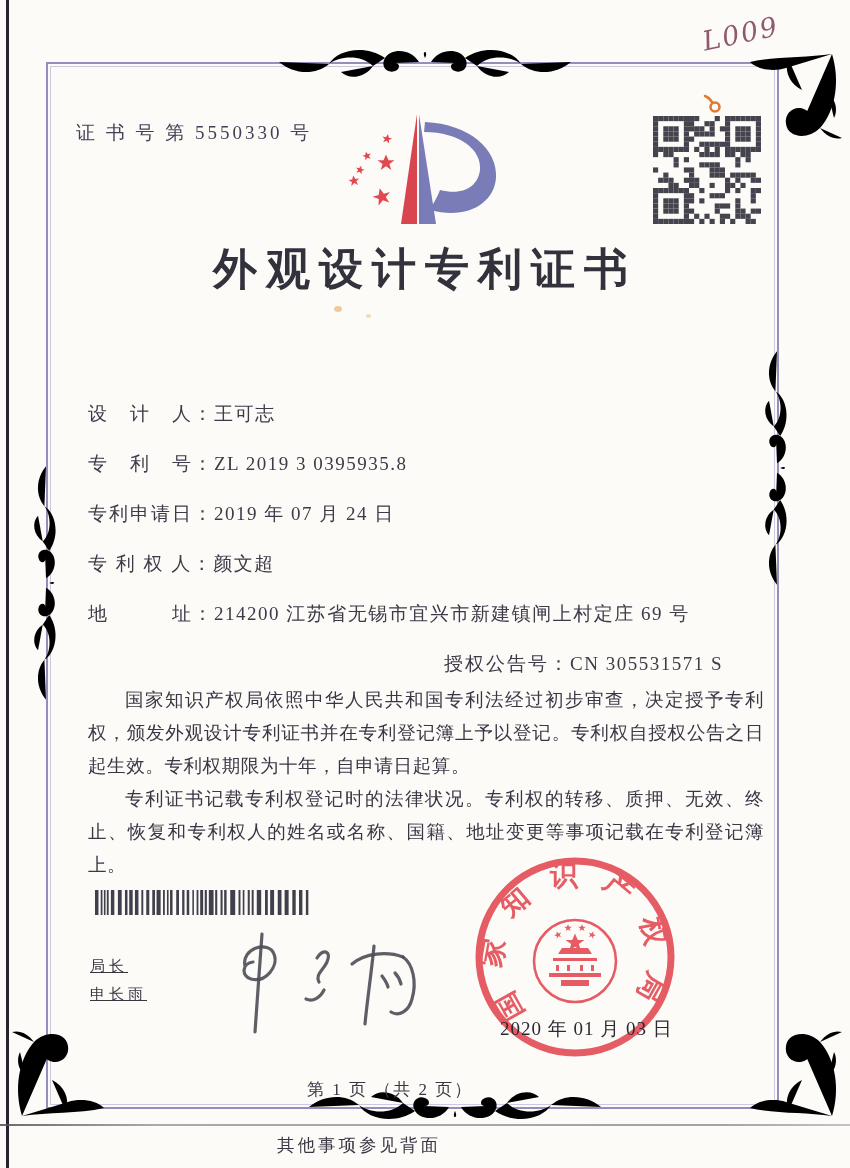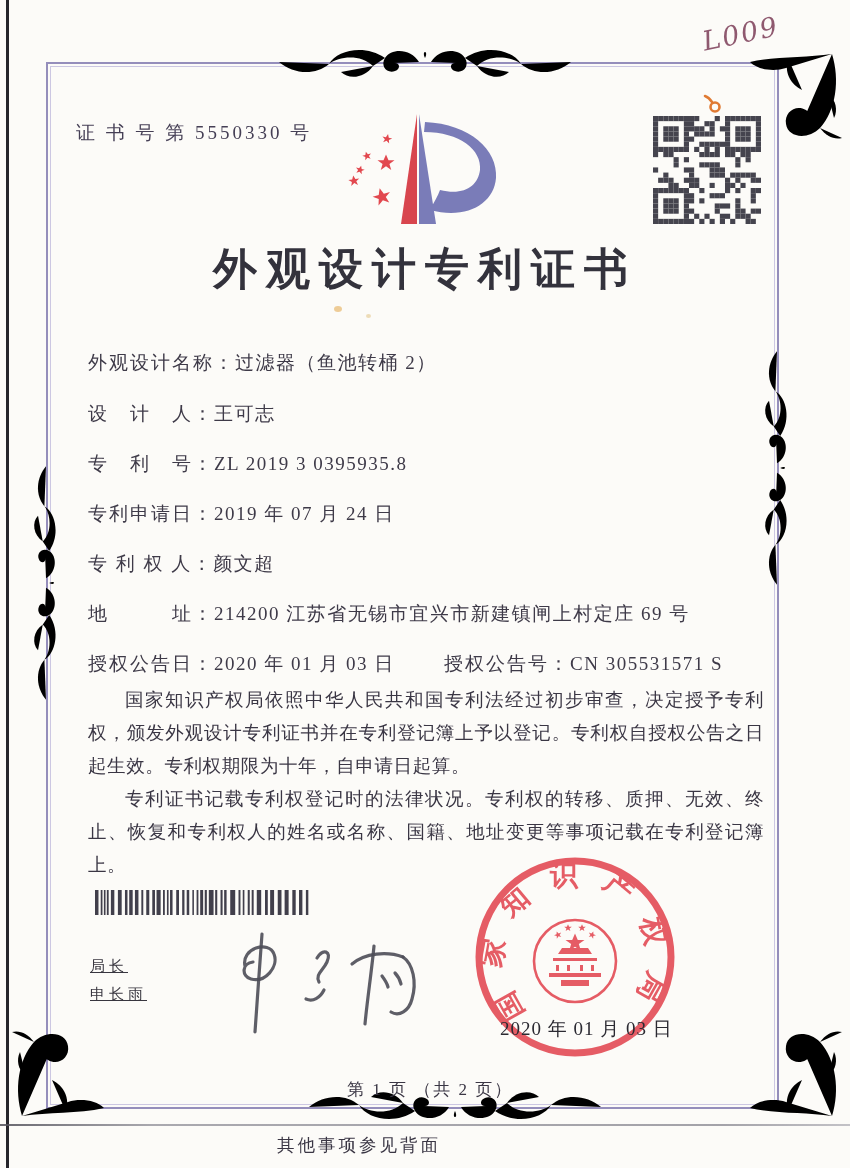--- a/index.html
+++ b/index.html
@@ -60,21 +60,21 @@
     font-size:15px; letter-spacing:4px; color:#38363f; line-height:1.85;text-decoration:underline; }
 
   .signature { position:absolute; left:215px; top:926px; width:225px; height:112px; }
   .signature path { fill:none; stroke:#4d4c57; stroke-width:3.2; stroke-linecap:round; opacity:.9; }
 
   .seal { position:absolute; left:468px; top:850px; width:214px; height:214px; }
   .seal-date { position:absolute; left:500px; top:1016px; font-size:19px;
     letter-spacing:1px; color:#2b2a32; z-index:5; white-space:nowrap; }
 
   .page-indicator { position:absolute; left:0; top:1078px; width:780px; text-align:center;
-    font-size:17px; letter-spacing:2px; color:#3a3644;padding-left:40px; }
+    font-size:17px; letter-spacing:2px; color:#3a3644; }
   .back-note { position:absolute; left:0; top:1133px; width:718px; text-align:center;
     font-size:17.5px; letter-spacing:3px; color:#3a3644; }
 </style>
 </head>
 <body>
 
 <div class="scan">
 
   <svg width="0" height="0" style="position:absolute">
     <defs>
@@ -369,40 +369,34 @@
       <rect x="45" y="100" width="5" height="5" fill="#45444e"></rect>
       <rect x="55" y="100" width="5" height="5" fill="#45444e"></rect>
       <rect x="65" y="100" width="5" height="5" fill="#45444e"></rect>
       <rect x="75" y="100" width="5" height="5" fill="#45444e"></rect>
       <rect x="90" y="100" width="5" height="5" fill="#45444e"></rect>
       <rect x="95" y="100" width="5" height="5" fill="#45444e"></rect>
     </svg>
 
   <div class="title">外观设计专利证书</div>
 
-  <div class="field f-name">
-    <span class="lbl">外观设计名称：</span><span>过滤器（鱼池转桶 2）</span>
-  </div>
   <div class="field f-designer">
     <span class="lbl">设　计　人：</span><span>王可志</span>
   </div>
   <div class="field f-patno">
     <span class="lbl">专　利　号：</span><span>ZL 2019 3 0395935.8</span>
   </div>
   <div class="field f-appdate">
     <span class="lbl">专利申请日：</span><span>2019 年 07 月 24 日</span>
   </div>
   <div class="field f-patentee">
     <span class="lbl">专 利 权 人：</span><span>颜文超</span>
   </div>
   <div class="field f-addr">
     <span class="lbl">地　　　址：</span><span>214200 江苏省无锡市宜兴市新建镇闸上村定庄 69 号</span>
-  </div>
-  <div class="field f-grantdate">
-    <span class="lbl">授权公告日：</span><span>2020 年 01 月 03 日</span>
   </div>
   <div class="field f-grantno">
     <span class="lbl">授权公告号：</span><span>CN 305531571 S</span>
   </div>
 
   <div class="body-text">
     <p>国家知识产权局依照中华人民共和国专利法经过初步审查，决定授予专利权，颁发外观设计专利证书并在专利登记簿上予以登记。专利权自授权公告之日起生效。专利权期限为十年，自申请日起算。</p>
     <p>专利证书记载专利权登记时的法律状况。专利权的转移、质押、无效、终止、恢复和专利权人的姓名或名称、国籍、地址变更等事项记载在专利登记簿上。</p>
   </div>
 

